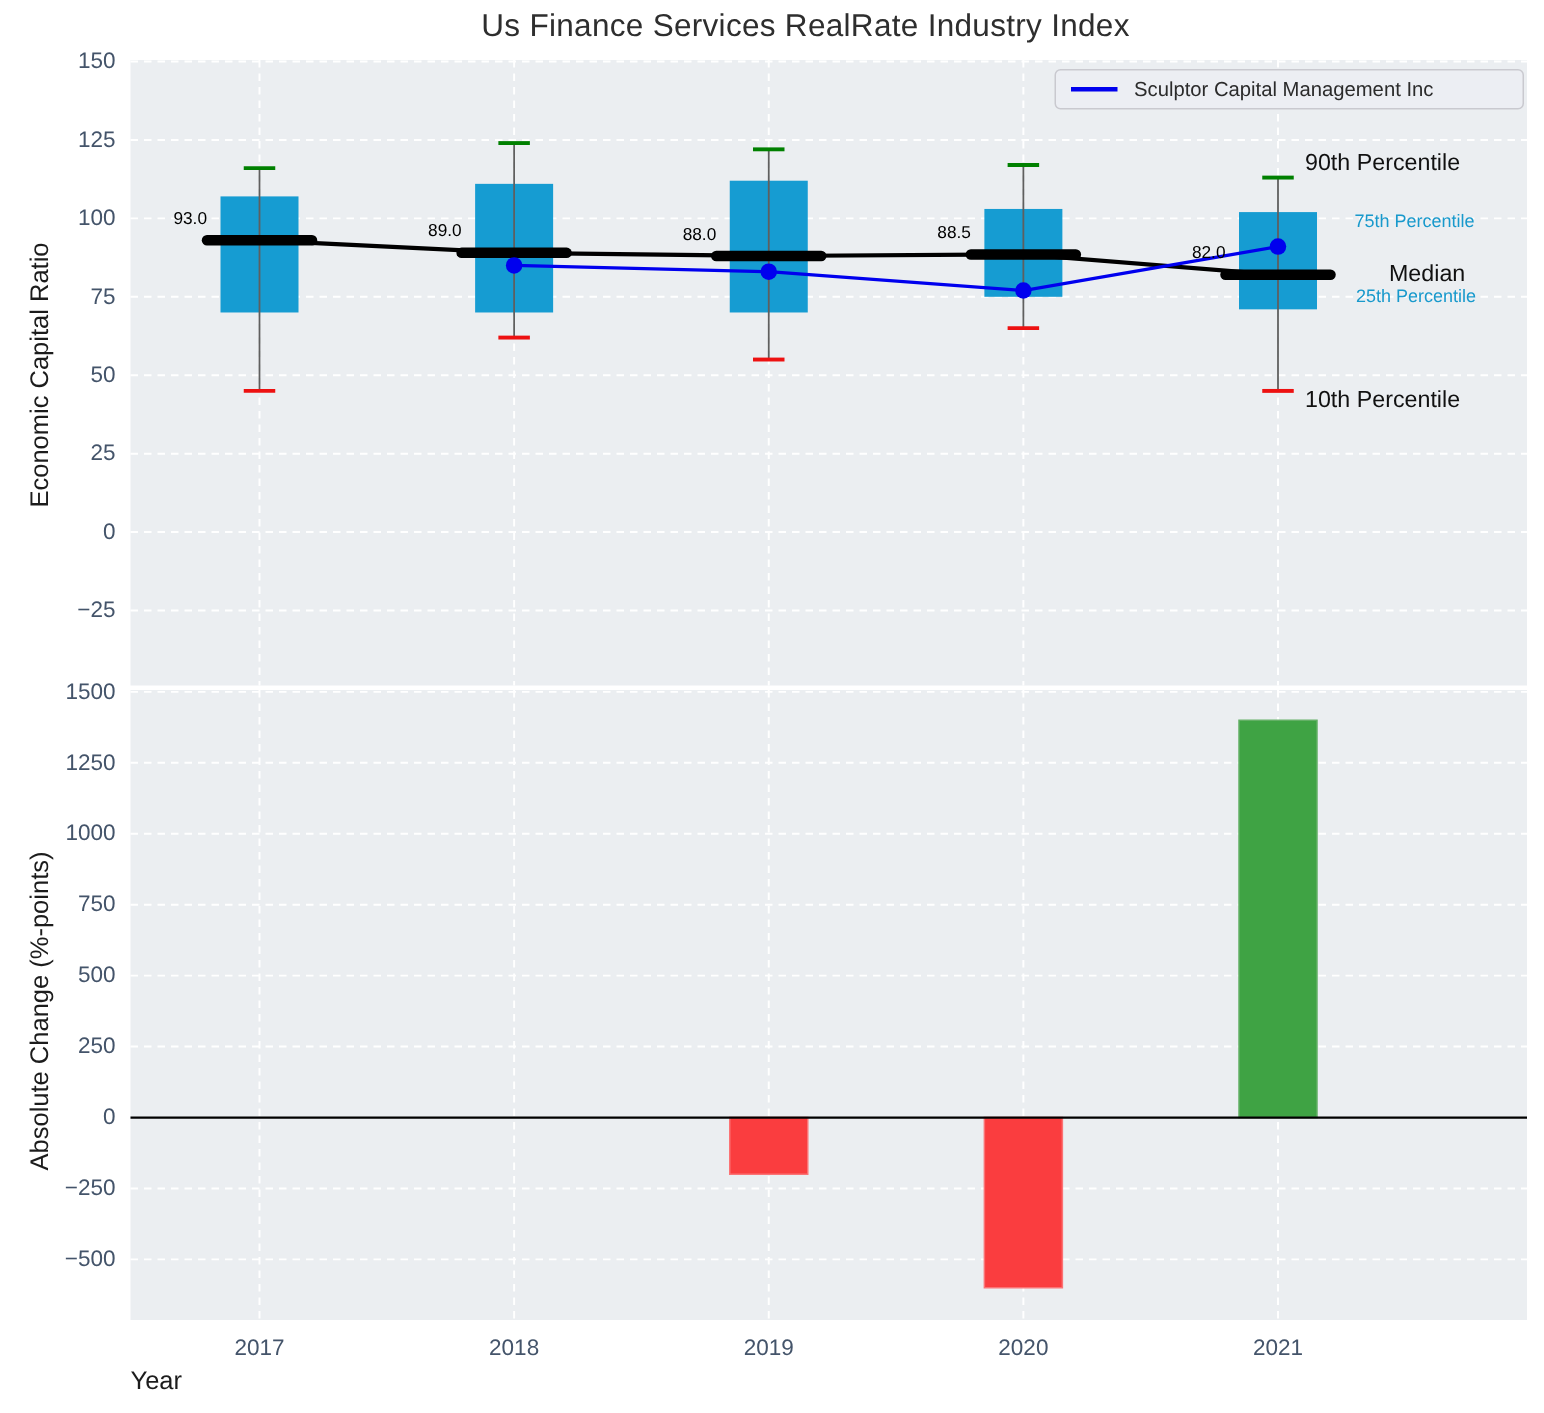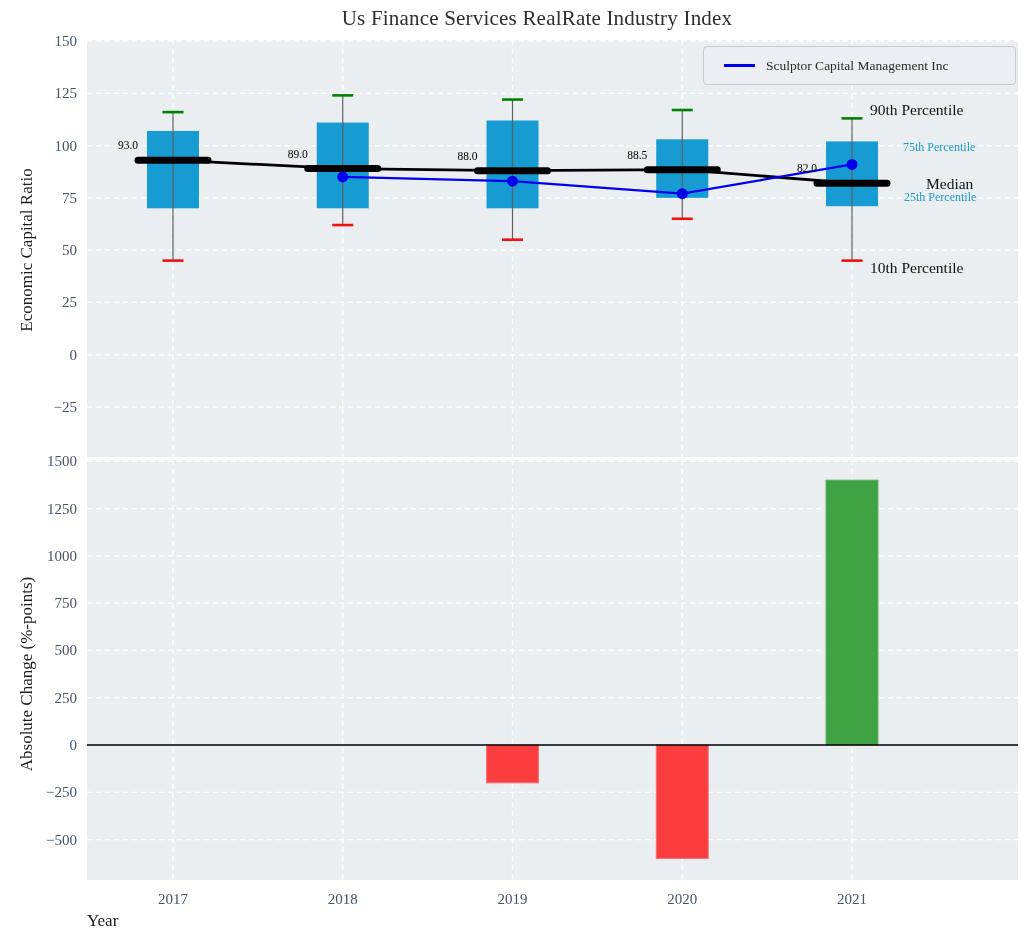--- a/index.html
+++ b/index.html
@@ -1,41 +1,41 @@
 <!DOCTYPE html>
 <html><head>
 <meta charset="utf-8">
 <style>
   html,body{margin:0;padding:0;background:#fff;}
   .figure{
     position:relative;
     width:1029px;height:942px;
     background:#ffffff;
-    font-family:Liberation Serif, serif;
+    font-family:Liberation Sans, sans-serif;
     overflow:hidden;
   }
   .chart-title{
     position:absolute;left:72px;top:6px;width:930px;
     text-align:center;font-size:21px;color:#2e2e2e;letter-spacing:0.2px;
   }
   svg.canvas{position:absolute;left:0;top:0;}
   .ylab{
     position:absolute;font-size:17px;color:#1c1c1c;white-space:nowrap;
     transform:translate(-50%,-50%) rotate(-90deg);
   }
   .ylab-top{left:27px;top:250px;}
   .ylab-bot{left:27px;top:674px;}
   .xlab{
     position:absolute;left:87px;top:911px;width:931px;
     font-size:17px;color:#1c1c1c;
   }
   .legend{
-    position:absolute;left:703px;top:46px;width:313px;height:39px;
+    position:absolute;left:703px;top:46px;width:313px;height:27px;
     background:#eceef3;border:1px solid #c9c9cf;border-radius:4px;
-    display:flex;align-items:center;box-sizing:border-box;padding:0 20px;
+    display:flex;align-items:center;box-sizing:border-box;padding:0 10px;
   }
   .legend-line{width:31px;height:3px;background:#0000ee;margin-right:11px;flex:0 0 auto;}
   .legend-label{font-size:13.5px;color:#2b2b2b;white-space:nowrap;}
 </style>
 </head>
 <body>
 
 <div class="figure">
   <div class="chart-title">Us Finance Services RealRate Industry Index</div>
 

